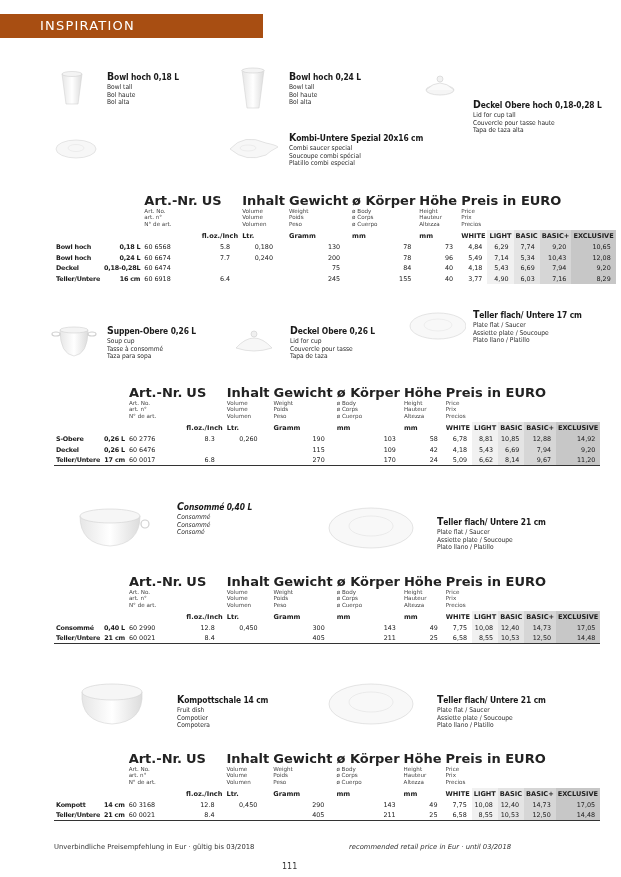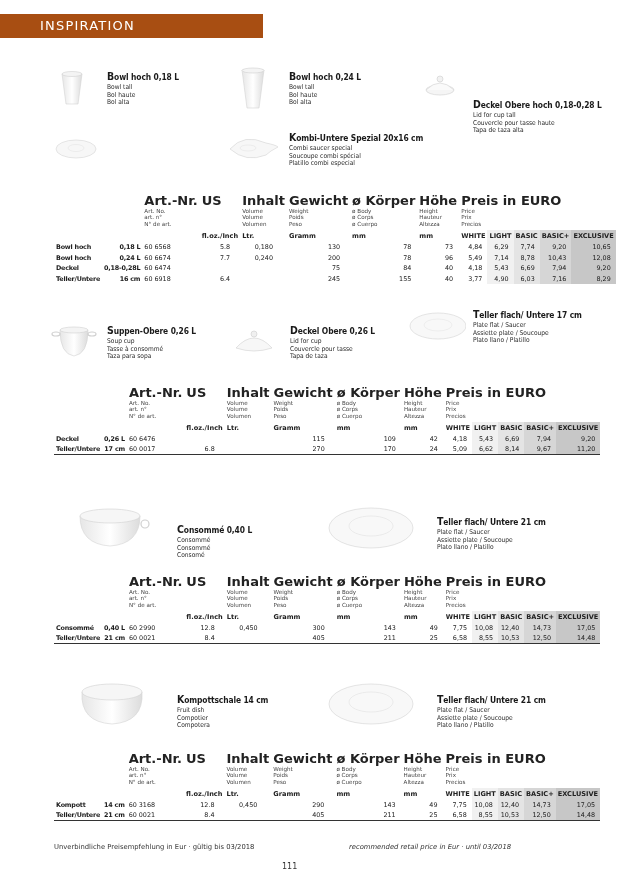--- a/index.html
+++ b/index.html
@@ -190,21 +190,21 @@
         <td class="lbl">Bowl hoch</td>
         <td class="size">0,24 L</td>
         <td>60 6674</td>
         <td class="num" style="padding-right:10px">7.7</td>
         <td class="num" style="padding-right:14px">0,240</td>
         <td class="num" style="padding-right:10px">200</td>
         <td class="num" style="padding-right:6px">78</td>
         <td class="num" style="padding-right:6px">96</td>
         <td class="num c-white" style="padding-right:5px">5,49</td>
         <td class="num c-light" style="padding-right:5px">7,14</td>
-        <td class="num c-basic" style="padding-right:5px">8,78</td>
+        <td class="num c-basic" style="padding-right:5px">5,34</td>
         <td class="num c-basicp" style="padding-right:5px">10,43</td>
         <td class="num c-excl" style="padding-right:5px">12,08</td>
       </tr>
       <tr>
         <td class="lbl">Deckel</td>
         <td class="size">0,18-0,28L</td>
         <td>60 6474</td>
         <td class="num" style="padding-right:10px"></td>
         <td class="num" style="padding-right:14px"></td>
         <td class="num" style="padding-right:10px">75</td>
@@ -327,20 +327,35 @@
         <td>fl.oz./Inch</td>
         <td>Ltr.</td>
         <td>Gramm</td>
         <td>mm</td>
         <td>mm</td>
         <td class="ctr c-white" style="width:46px">WHITE</td>
         <td class="ctr c-light" style="width:46px">LIGHT</td>
         <td class="ctr c-basic" style="width:46px">BASIC</td>
         <td class="ctr c-basicp" style="width:46px">BASIC+</td>
         <td class="ctr c-excl" style="width:46px">EXCLUSIVE</td>
+      </tr>
+      <tr>
+        <td class="lbl">S-Obere</td>
+        <td class="size">0,26 L</td>
+        <td>60 2776</td>
+        <td class="num" style="padding-right:10px">8.3</td>
+        <td class="num" style="padding-right:14px">0,260</td>
+        <td class="num" style="padding-right:10px">190</td>
+        <td class="num" style="padding-right:6px">103</td>
+        <td class="num" style="padding-right:6px">58</td>
+        <td class="num c-white" style="padding-right:5px">6,78</td>
+        <td class="num c-light" style="padding-right:5px">8,81</td>
+        <td class="num c-basic" style="padding-right:5px">10,85</td>
+        <td class="num c-basicp" style="padding-right:5px">12,88</td>
+        <td class="num c-excl" style="padding-right:5px">14,92</td>
       </tr>
       <tr>
         <td class="lbl">Deckel</td>
         <td class="size">0,26 L</td>
         <td>60 6476</td>
         <td class="num" style="padding-right:10px"></td>
         <td class="num" style="padding-right:14px"></td>
         <td class="num" style="padding-right:10px">115</td>
         <td class="num" style="padding-right:6px">109</td>
         <td class="num" style="padding-right:6px">42</td>
@@ -367,21 +382,21 @@
       </tr>
     </tbody>
 </table>
 
 <div class="product" style="left:74px; top:498px; width:200px; height:60px;">
   <svg class="img" style="width:80px;height:60px;" viewBox="0 0 80 60">
     <path d="M6 18 Q6 46 36 48 Q66 46 66 18 Z" fill="url(#g1)" stroke="#d4d4d4" stroke-width="0.6"></path>
     <ellipse cx="36" cy="18" rx="30" ry="7" fill="#f6f6f6" stroke="#d0d0d0" stroke-width="0.6"></ellipse>
     <circle cx="71" cy="26" r="4" fill="none" stroke="#d0d0d0" stroke-width="1.2"></circle>
   </svg>
-  <div class="txt" style="left:103px; top:25px;">
+  <div class="txt" style="left:103px; top:2px;font-style:italic;">
     <div class="name"><span class="first">C</span><span>onsommé 0,40 L</span></div>
     <div class="desc">Consommé</div>
     <div class="desc">Consommé</div>
     <div class="desc">Consomé</div>
   </div>
 </div>
 
 <div class="product" style="left:326px; top:498px; width:260px; height:60px;">
   <svg class="img" style="width:90px;height:60px;" viewBox="0 0 90 60">
     <ellipse cx="45" cy="30" rx="42" ry="20" fill="#f8f8f8" stroke="#d3d3d3" stroke-width="0.6"></ellipse>

